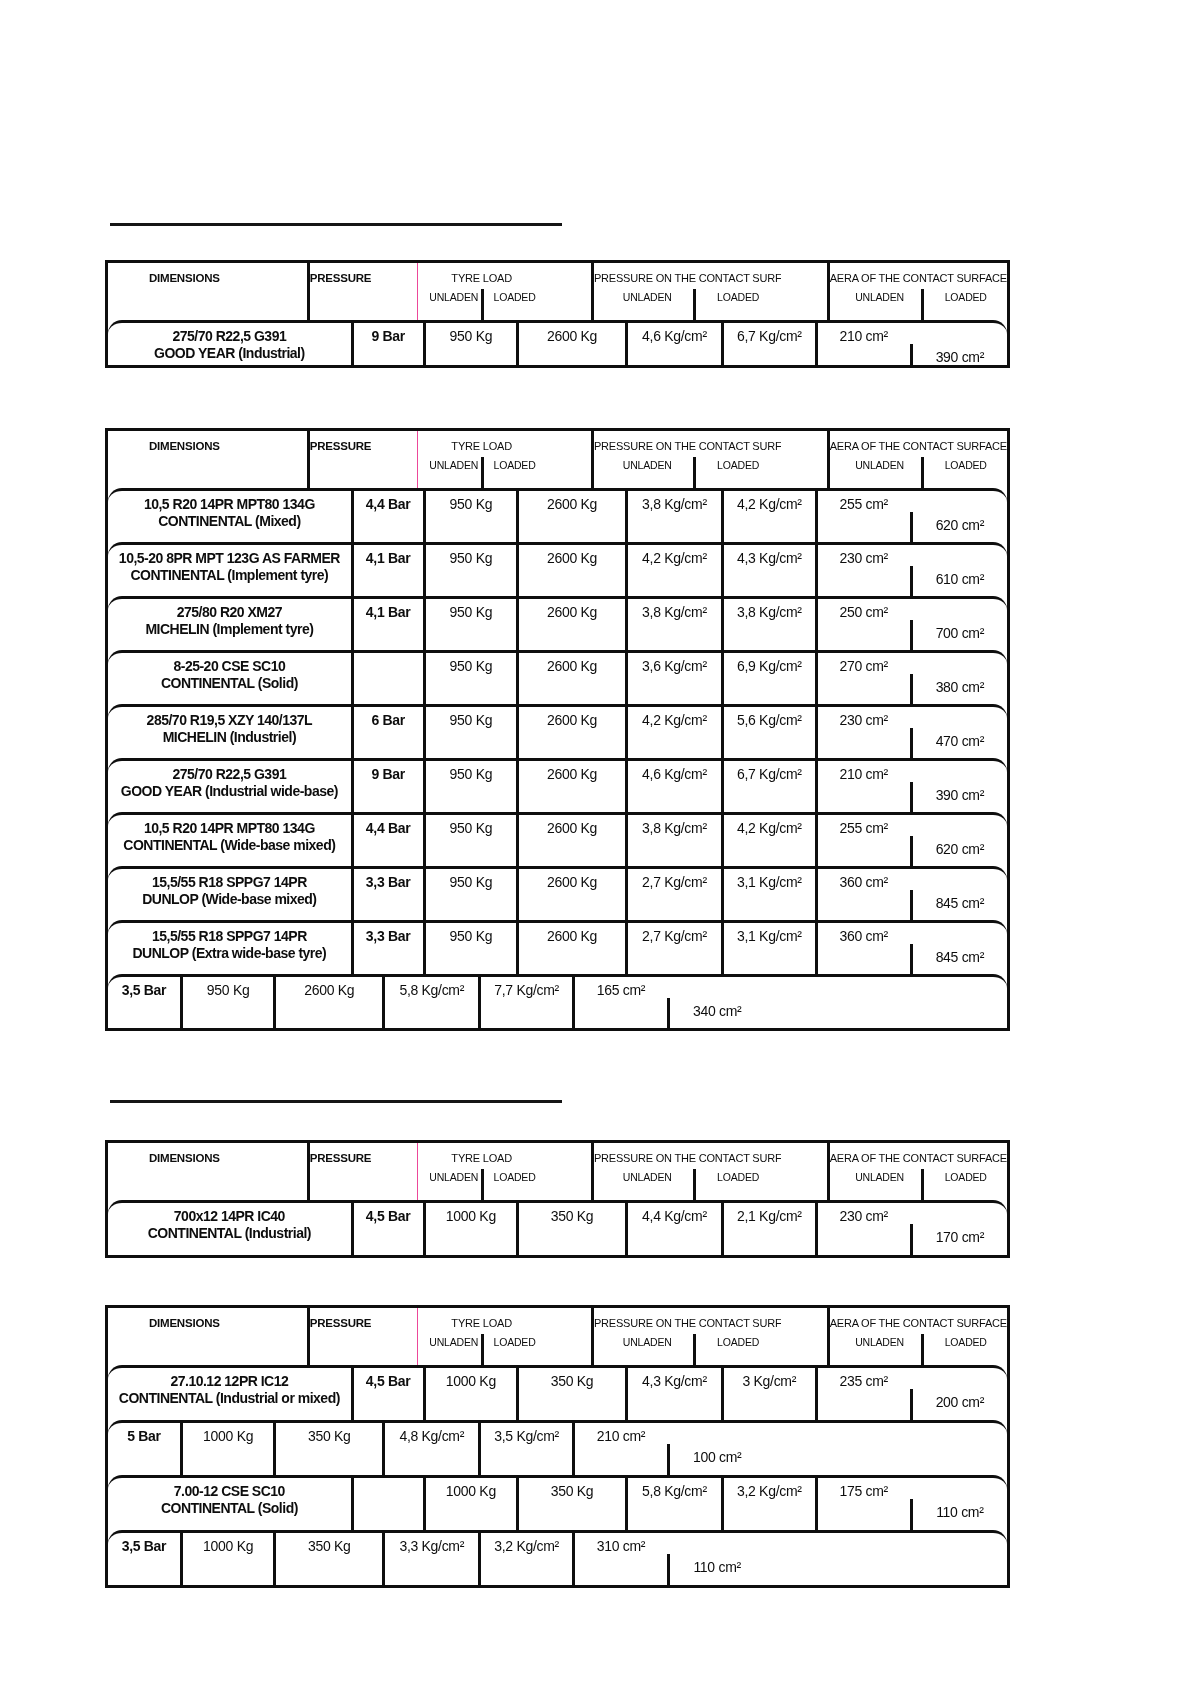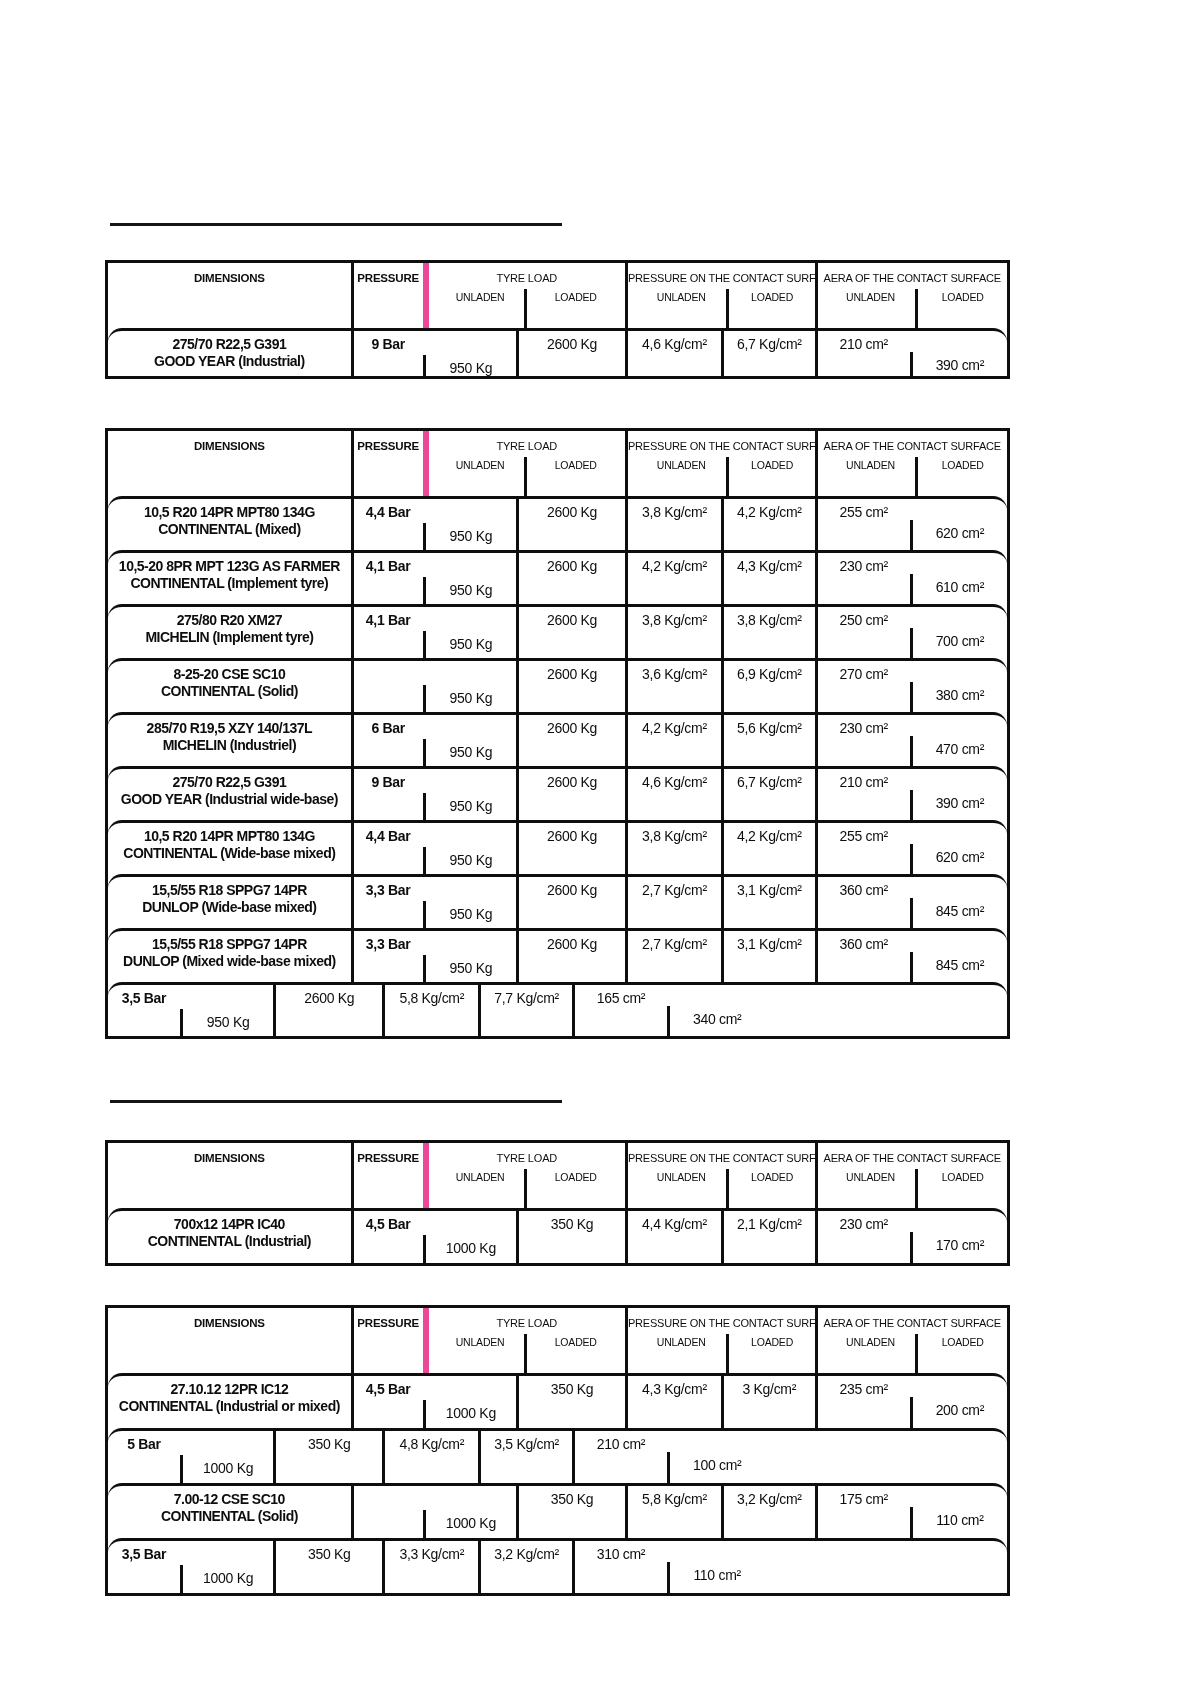--- a/index.html
+++ b/index.html
@@ -17,25 +17,25 @@
   .tyre-table{
     position:absolute;left:105px;width:905px;
     border:3px solid #0e0e0e;box-sizing:border-box;background:#ffffff;
   }
   #table-1{top:260px;--rh:44px;}
   #table-2{top:428px;--rh:54px;}
   #table-3{top:1140px;--rh:55px;}
   #table-4{top:1305px;--rh:55px;}
 
   
-  .thead{display:flex;height:65px;box-sizing:border-box;}
+  .thead{display:flex;height:57px;box-sizing:border-box;gap:46px;}
   .hcell,.hgroup{box-sizing:border-box;}
   .hdims{width:27%;}
   .hpressure{width:8%;border-left:3px solid #0e0e0e;}
-  .gA{width:22.5%;border-left:6px solid #ec4899;}
+  .gA{width:22.5%;border-left:1px solid #ec4899;}
   .gB{width:21.1%;border-left:3px solid #0e0e0e;}
   .gC{width:21.4%;border-left:3px solid #0e0e0e;}
 
   .hcell{
     display:flex;justify-content:center;align-items:flex-start;padding-top:9px;
     font-weight:bold;font-size:11.5px;letter-spacing:-0.2px;
   }
   .hgroup{display:flex;flex-direction:column;}
   .glabel{
     text-align:center;font-size:11px;letter-spacing:-0.2px;
@@ -54,21 +54,21 @@
     display:flex;border-top:3px solid #0e0e0e;min-height:var(--rh);
     box-sizing:border-box;align-items:stretch;border-radius:14px;
   }
   .cell{
     box-sizing:border-box;display:flex;flex-direction:column;align-items:center;
     padding-top:5px;font-size:14px;letter-spacing:-0.3px;white-space:nowrap;
   }
   .cell + .cell{border-left:3px solid #0e0e0e;}
   .cdims{width:27%;font-weight:bold;line-height:17px;text-align:center;letter-spacing:-0.5px;}
   .cpress{width:8%;font-weight:bold;}
-  .ctu{width:10.4%;margin-top:24px;} .ctl{width:12.1%;}
+  .ctu{width:10.4%;} .ctl{width:12.1%;}
   .cpu{width:10.7%;} .cpl{width:10.4%;}
   .cau{width:10.6%;} .cal{width:10.8%;margin-top:21px;}
 </style>
 </head>
 <body>
 
 <div class="page">
 
   <div class="hrule" id="rule-1"></div>
   <div class="hrule" id="rule-2"></div>
@@ -251,21 +251,21 @@
     <div class="cell ctl">2600 Kg</div>
     <div class="cell cpu">2,7 Kg/cm²</div>
     <div class="cell cpl">3,1 Kg/cm²</div>
     <div class="cell cau">360 cm²</div>
     <div class="cell cal">845 cm²</div>
   </div>
 
   <div class="trow">
     <div class="cell cdims">
       <div>15,5/55 R18 SPPG7 14PR</div>
-      <div>DUNLOP (Mixed wide-base mixed)</div>
+      <div>DUNLOP (Extra wide-base tyre)</div>
     </div>
     <div class="cell cpress">3,3 Bar</div>
     <div class="cell ctu">950 Kg</div>
     <div class="cell ctl">2600 Kg</div>
     <div class="cell cpu">2,7 Kg/cm²</div>
     <div class="cell cpl">3,1 Kg/cm²</div>
     <div class="cell cau">360 cm²</div>
     <div class="cell cal">845 cm²</div>
   </div>
 

